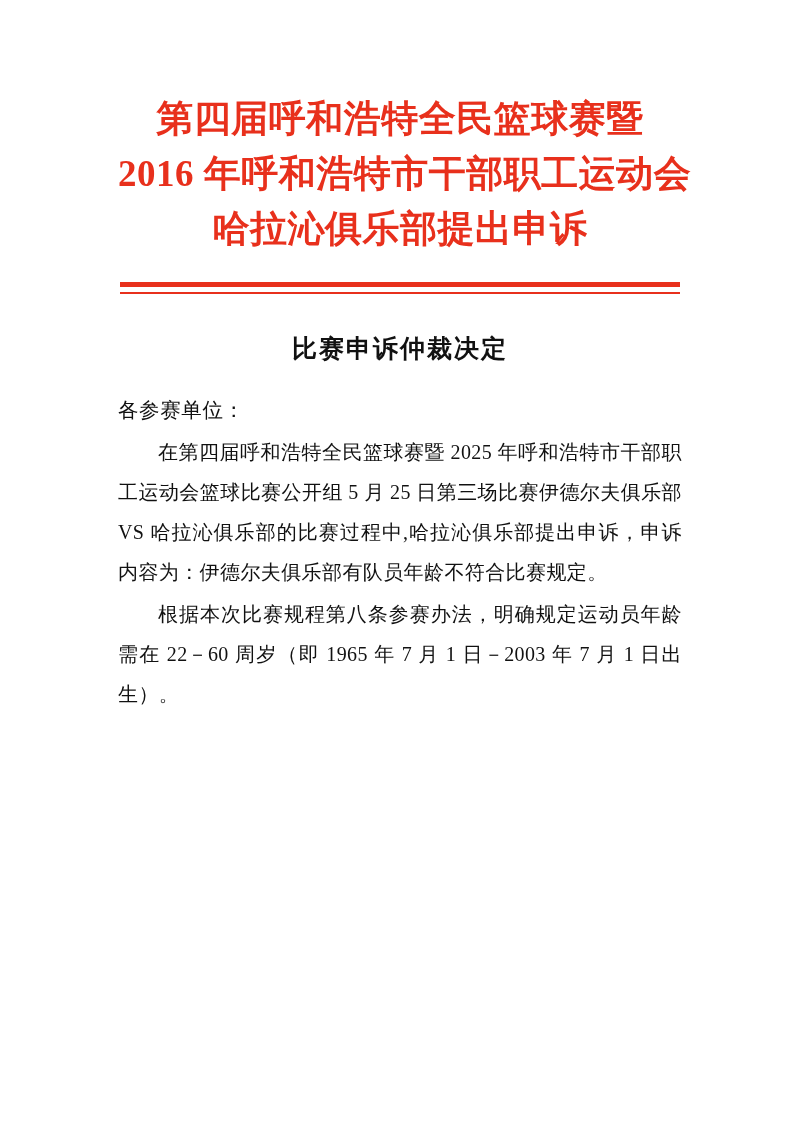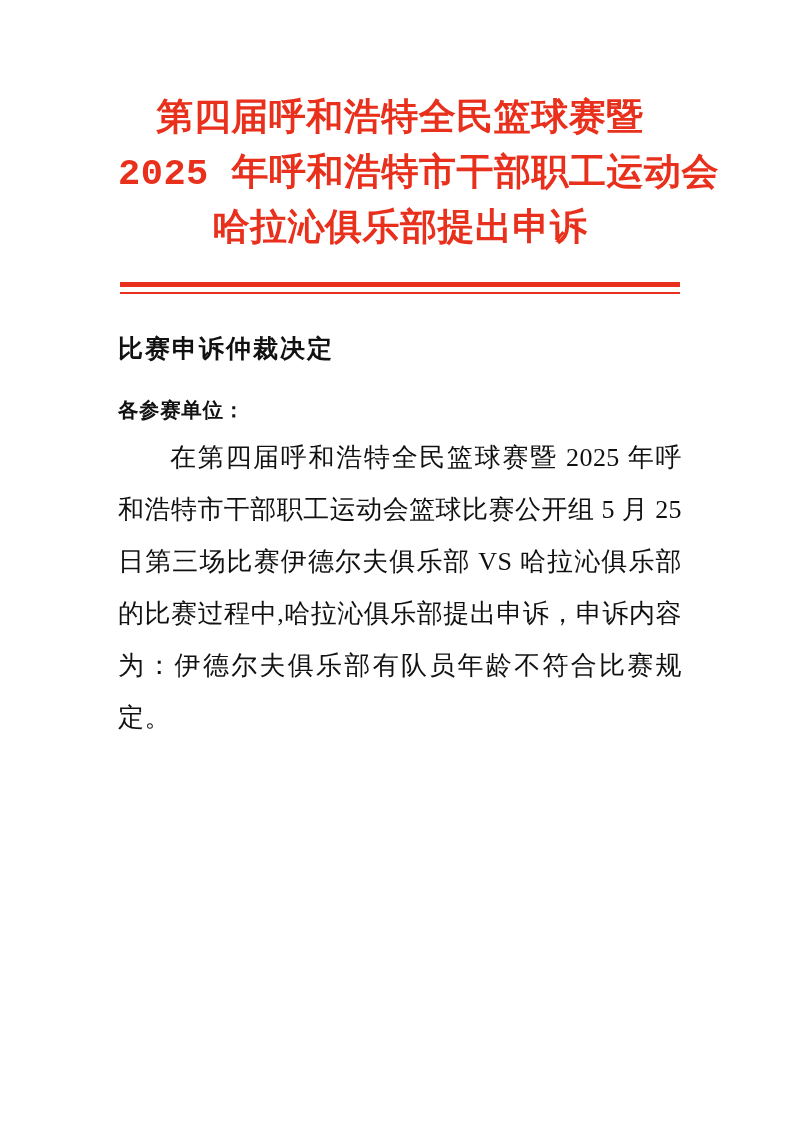--- a/index.html
+++ b/index.html
@@ -20,21 +20,21 @@
     height: 1133px;
     box-sizing: border-box;
     padding: 0 118px;
   }
   .letterhead {
     padding-top: 92px;
     text-align: center;
   }
   .letterhead-line {
     color: #e8301c;
-    font-family: Liberation Mono, monospace;
+    font-family: Liberation Serif, serif;
     font-weight: bold;
     font-size: 37px;
     line-height: 1.48;
     letter-spacing: 0.5px;
     white-space: nowrap;
   }
   .letterhead-rules {
     margin-top: 26px;
     padding: 0 2px;
   }
@@ -44,60 +44,60 @@
   }
   .rule-gap {
     height: 5px;
   }
   .rule-thin {
     height: 2px;
     background: #e8301c;
   }
   .doc-title {
     margin-top: 38px;
-    text-align: left;
+    text-align: center;
     font-family: "Liberation Sans", "DejaVu Sans", sans-serif;
     font-weight: bold;
     font-size: 25px;
     letter-spacing: 2px;
     color: #111;
   }
   .salutation {
     margin-top: 26px;
     font-size: 20.5px;
     line-height: 1.9;
     letter-spacing: 0.6px;
-    font-weight: bold;
   }
   .body-para {
     margin-top: 2px;
-    font-size: 26px;
+    font-size: 20px;
     line-height: 2.0;
     letter-spacing: 0.4px;
     text-align: justify;
     text-justify: inter-ideograph;
     text-indent: 2em;
   }
 </style>
 </head>
 <body>
 
 <div class="page">
 
   <div class="letterhead">
     <div class="letterhead-line">第四届呼和浩特全民篮球赛暨</div>
-    <div class="letterhead-line">2025 年呼和浩特市干部职工运动会</div>
+    <div class="letterhead-line">2016 年呼和浩特市干部职工运动会</div>
     <div class="letterhead-line">哈拉沁俱乐部提出申诉</div>
 
     <div class="letterhead-rules">
       <div class="rule-thick"></div>
       <div class="rule-gap"></div>
       <div class="rule-thin"></div>
     </div>
   </div>
 
   <div class="doc-title">比赛申诉仲裁决定</div>
 
   <div class="salutation">各参赛单位：</div>
 
   <div class="body-para">在第四届呼和浩特全民篮球赛暨 2025 年呼和浩特市干部职工运动会篮球比赛公开组 5 月 25 日第三场比赛伊德尔夫俱乐部 VS 哈拉沁俱乐部的比赛过程中,哈拉沁俱乐部提出申诉，申诉内容为：伊德尔夫俱乐部有队员年龄不符合比赛规定。</div>
+  <div class="body-para">根据本次比赛规程第八条参赛办法，明确规定运动员年龄需在 22－60 周岁（即 1965 年 7 月 1 日－2003 年 7 月 1 日出生）。</div>
 
 </div>
 
 </body></html>

